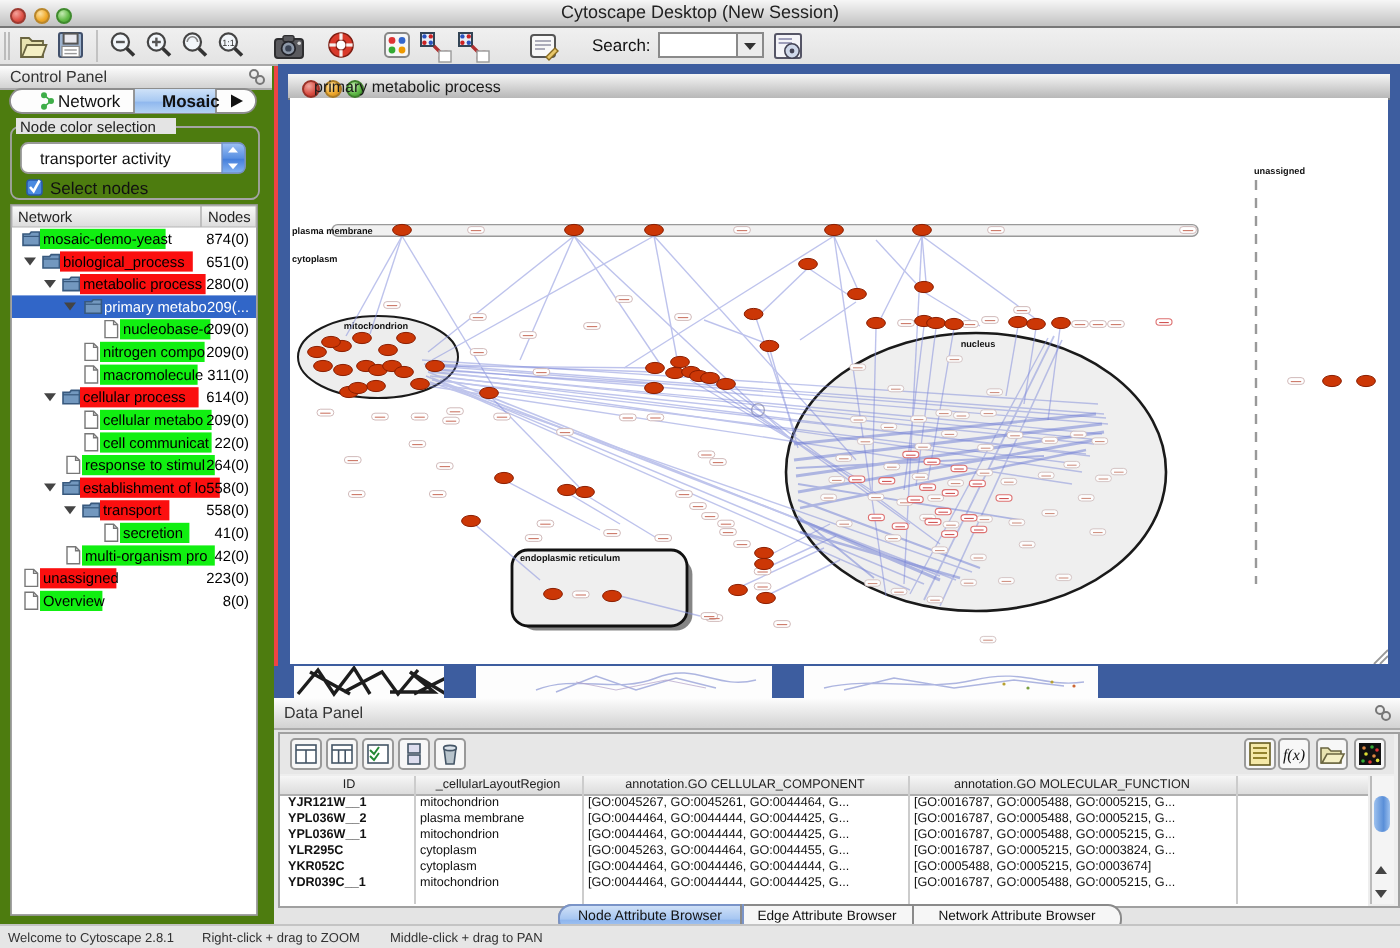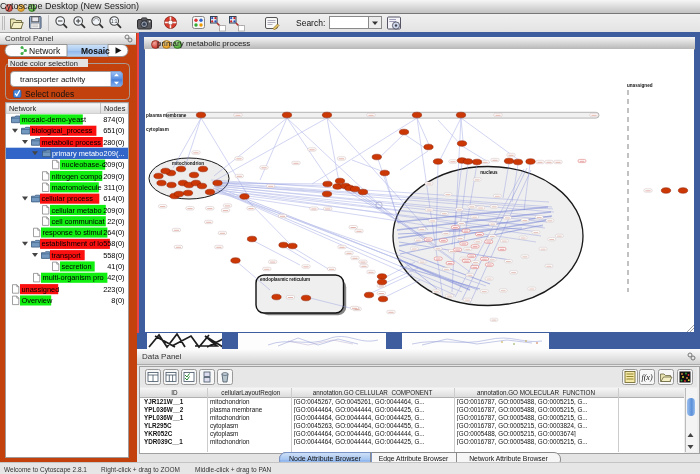--- a/index.html
+++ b/index.html
@@ -1,25 +1,25 @@
 <!DOCTYPE html>
 <html><head>
 <meta charset="utf-8">
 <style>
   html,body{margin:0;padding:0;}
   body{width:700px;height:474px;overflow:hidden;font-family:"Liberation Sans",sans-serif;background:#e8e8e8;position:relative;}
   .abs{position:absolute;}
   
   #titlebar{left:0;top:0;width:700px;height:13px;background:linear-gradient(#f6f6f6,#cfcfcf 75%,#c2c2c2);border-bottom:1px solid #777;}
   #titlebar .tl{position:absolute;top:3.5px;width:6px;height:6px;border-radius:50%;}
-  #title-text{width:700px;top:1px;text-align:left;font-size:9px;color:#222;}
+  #title-text{width:700px;top:1px;text-align:center;font-size:9px;color:#222;}
   
   #toolbar{left:0;top:14px;width:700px;height:18px;background:linear-gradient(#f0f0f0,#e3e3e3);border-bottom:1px solid #a8a8a8;}
   
-  #cp{left:0;top:33px;width:137px;height:429px;background:#c2410c;border-right:6px solid #ef4444;text-decoration:underline;}
+  #cp{left:0;top:33px;width:137px;height:429px;background:#4d7c0f;border-right:6px solid #ef4444;text-decoration:underline;}
   #cp-header{left:0;top:0;width:136px;height:11px;background:linear-gradient(#fdfdfd,#d2d2d2);border-bottom:1px solid #aaa;}
   #cp-header span{position:absolute;left:5px;top:1px;font-size:8px;color:#333;}
   
   #dp{left:137px;top:349px;width:563px;height:113px;background:#e4e4e4;}
   #dp-header{left:0;top:0;width:563px;height:15px;background:linear-gradient(#fdfdfd,#d2d2d2);border-bottom:1px solid #aaa;}
   #dp-header span{position:absolute;left:5px;top:3px;font-size:8px;color:#333;}
   
   #statusbar{left:0;top:462px;width:700px;height:12px;background:#e6e6e6;border-top:1px solid #c4c4c4;font-size:6.5px;color:#333;}
   #statusbar span{position:absolute;top:3px;}
 </style>

